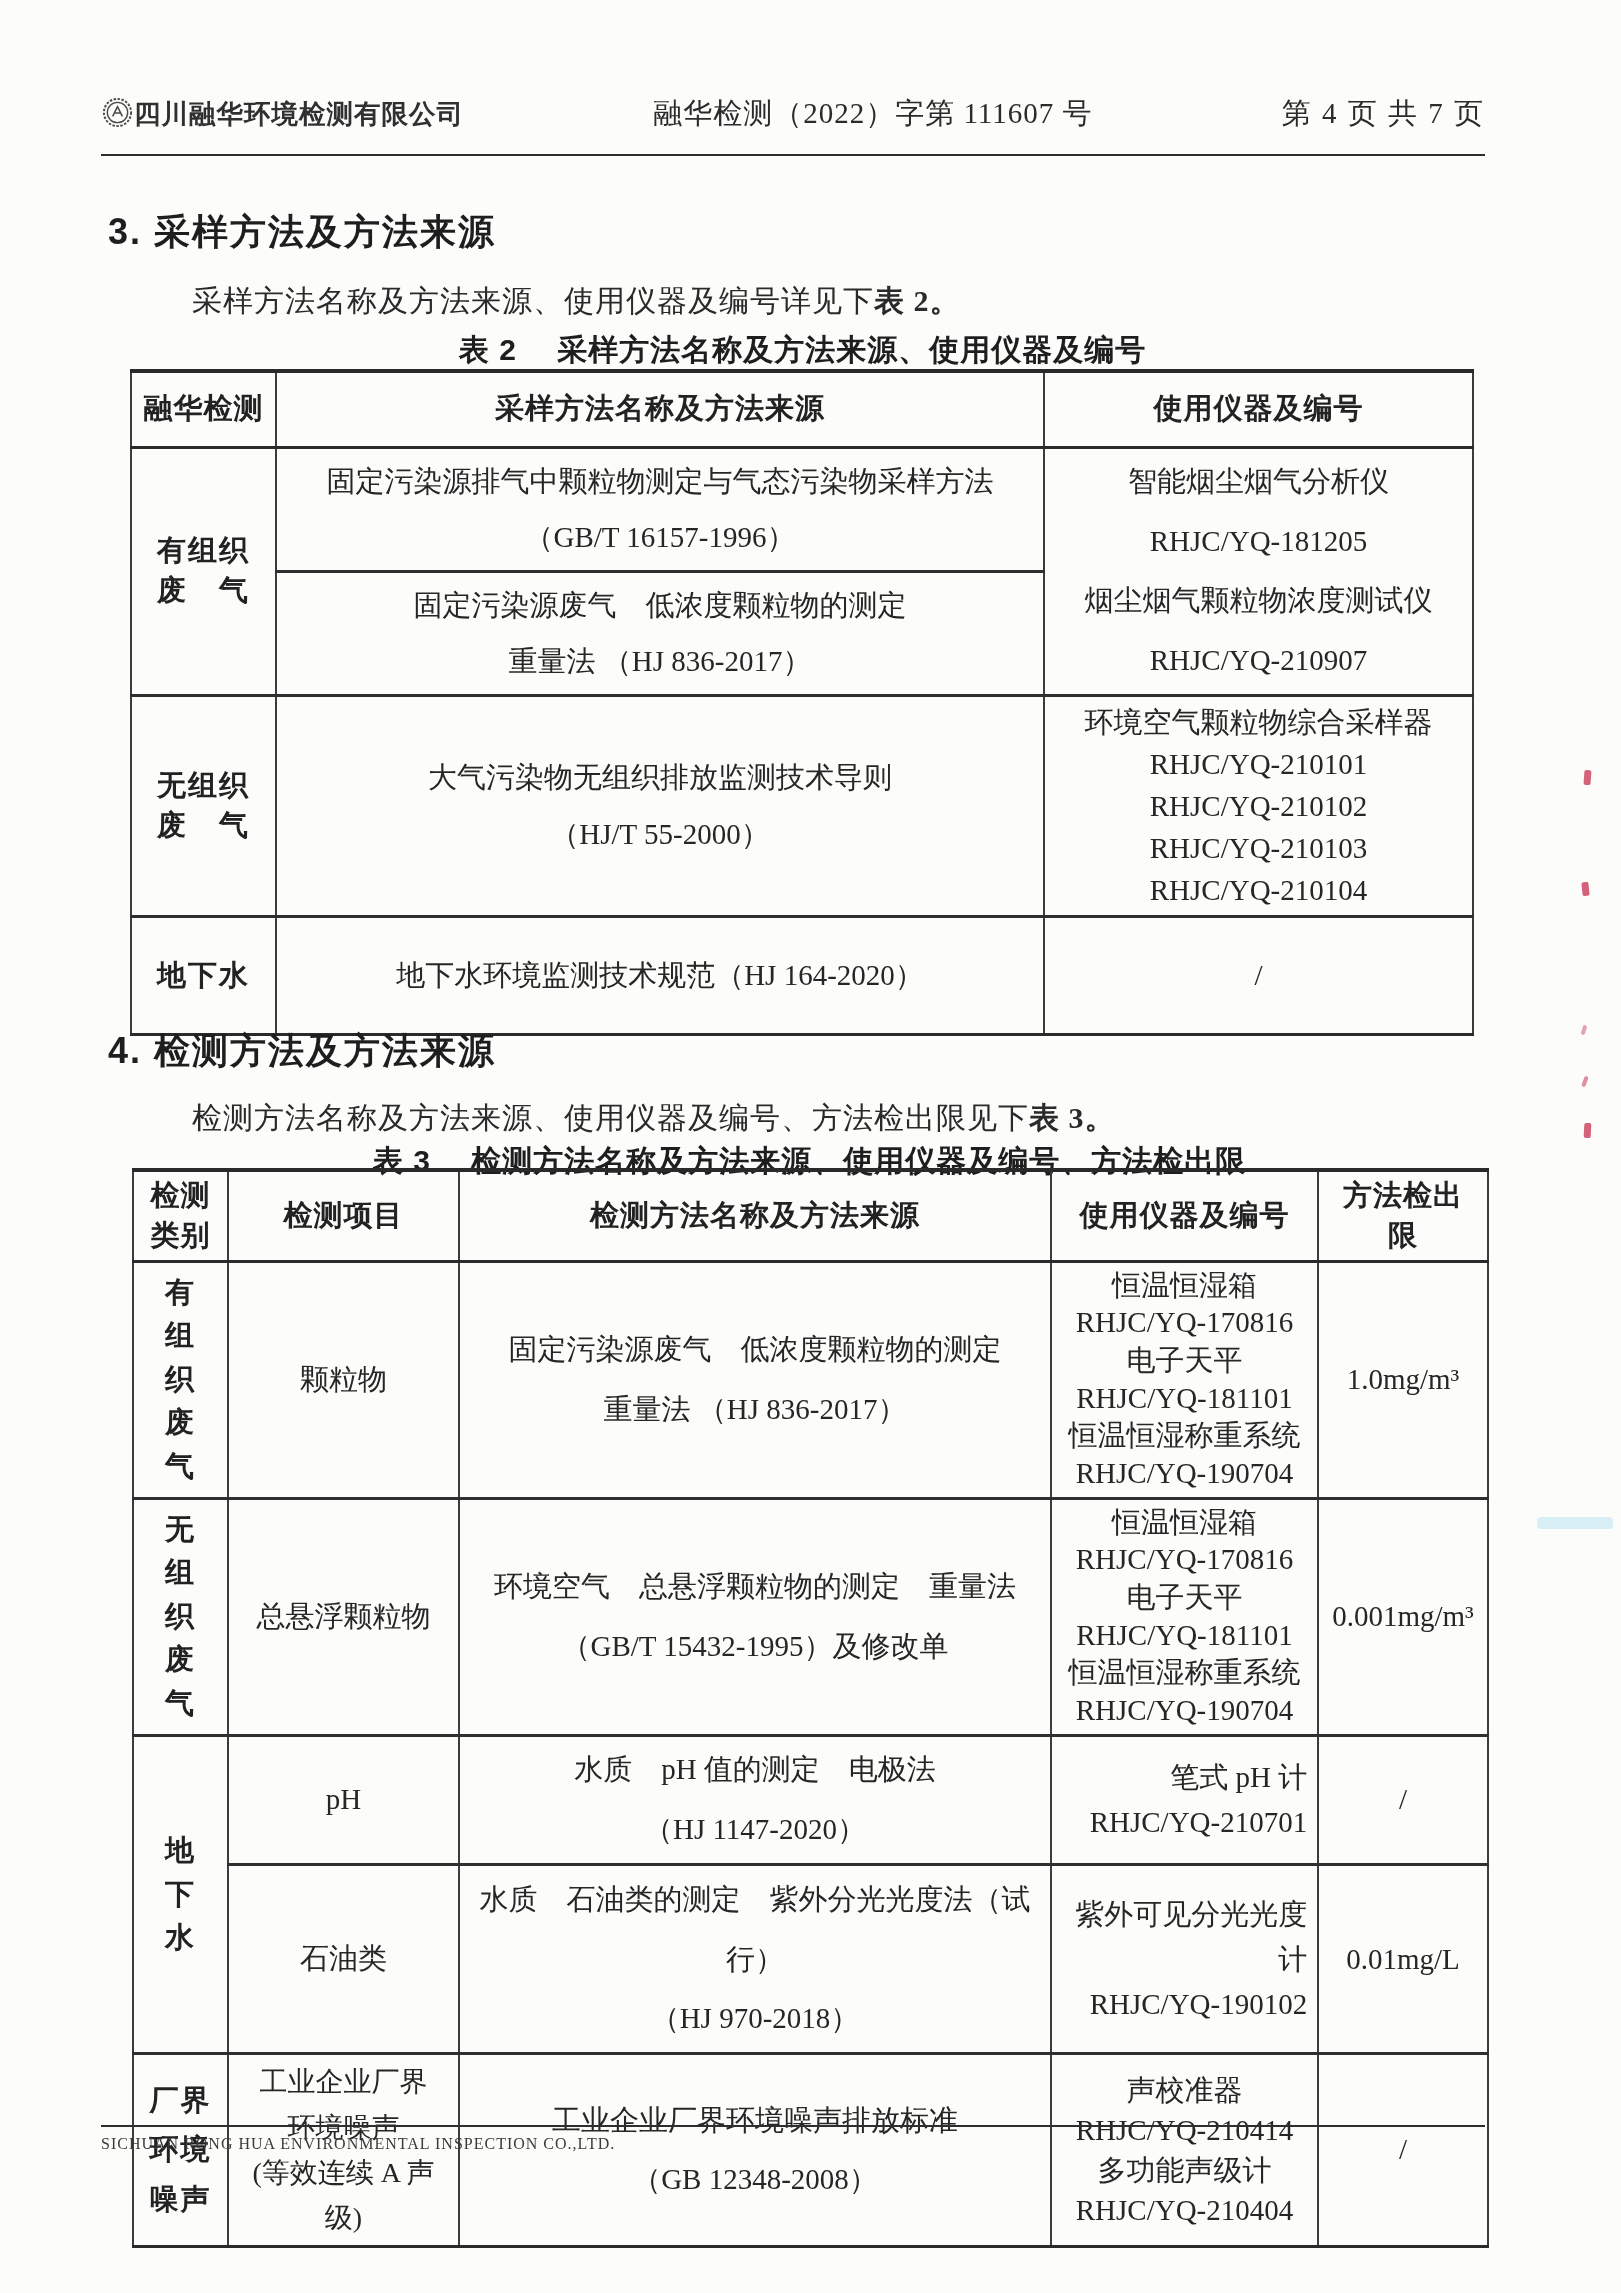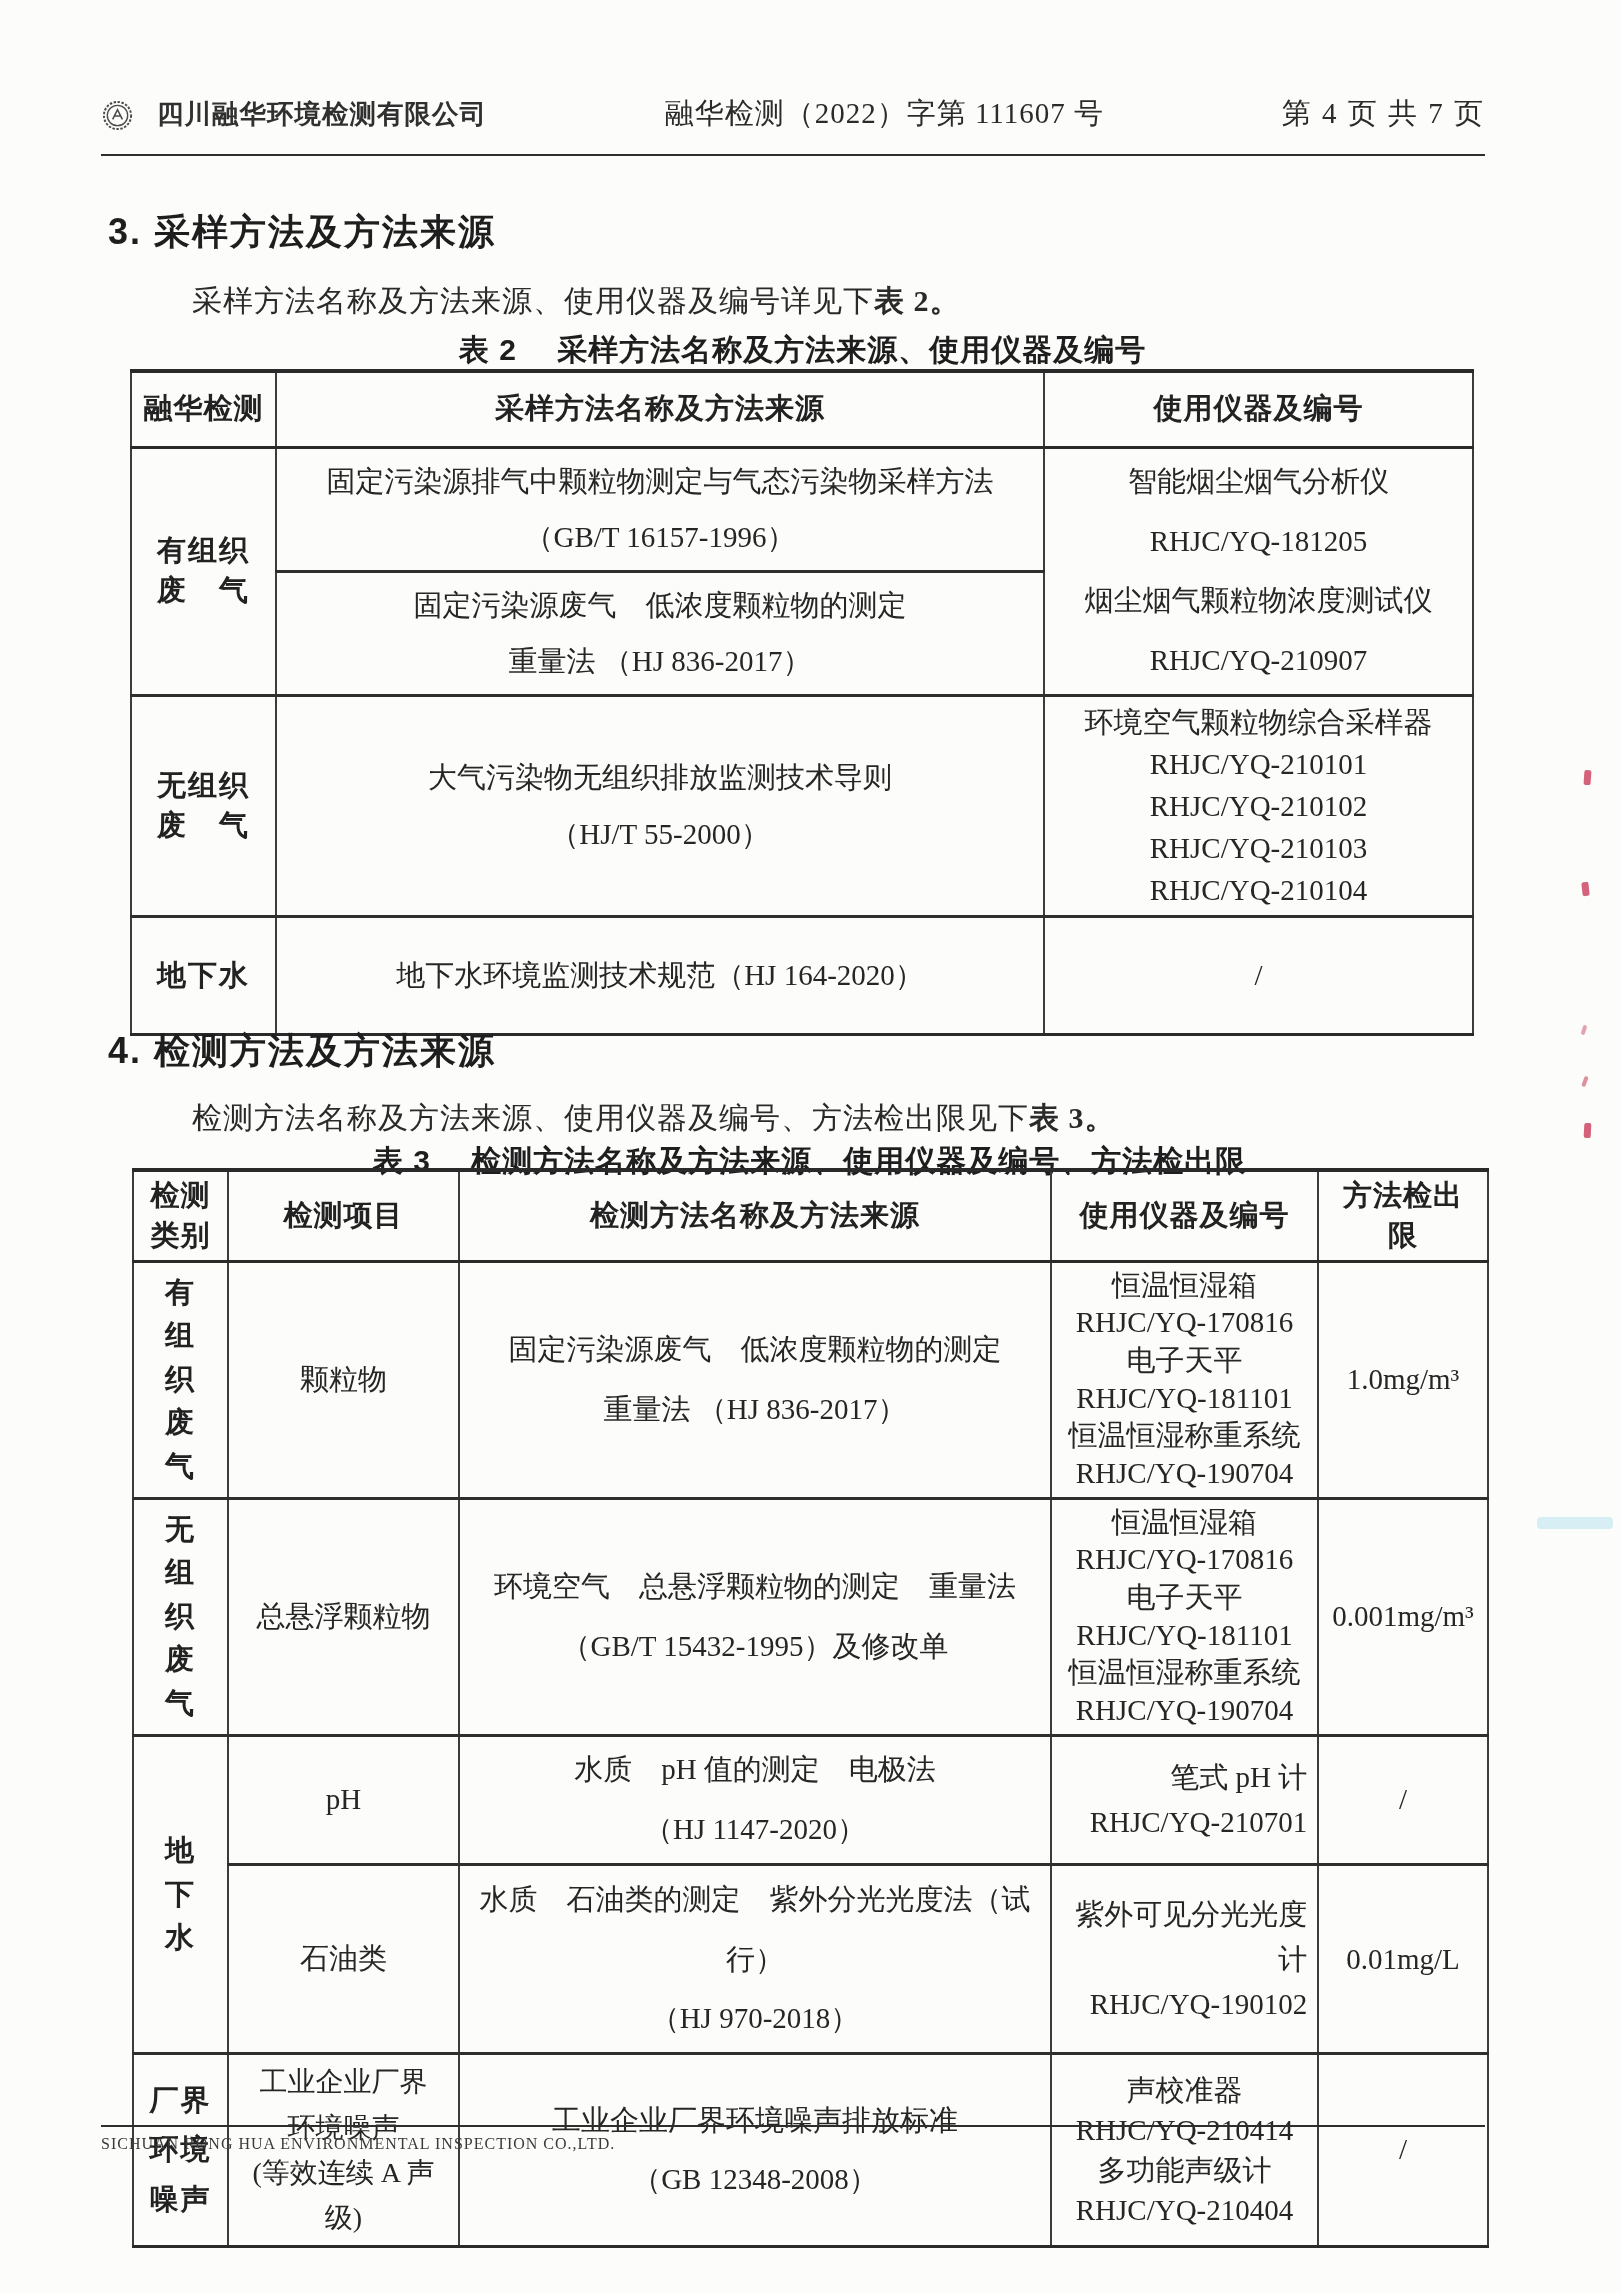--- a/index.html
+++ b/index.html
@@ -13,21 +13,21 @@
     color:#262626;
     overflow:hidden;
   }
   
   .header {
     position:absolute; top:94px; left:101px; width:1384px;
     display:flex; align-items:center; justify-content:space-between;
     padding-bottom:19.6px;
     border-bottom:2.9px solid #2e2e2e;
   }
-  .brand { display:flex; align-items:flex-end; gap:23px; }
+  .brand { display:flex; align-items:flex-start; gap:0; }
   .brand-name {
     font-family:"Liberation Sans", sans-serif;
     font-weight:700; font-size:26.5px; color:#303030; letter-spacing:1px;
   }
   .doc-number { font-size:29px; color:#2b2b2b; letter-spacing:1px; }
   .page-info  { font-size:29px; color:#2b2b2b; letter-spacing:2px; }
   
   .sec-heading {
     position:absolute; left:108px;
     font-family:"Liberation Sans", sans-serif;

